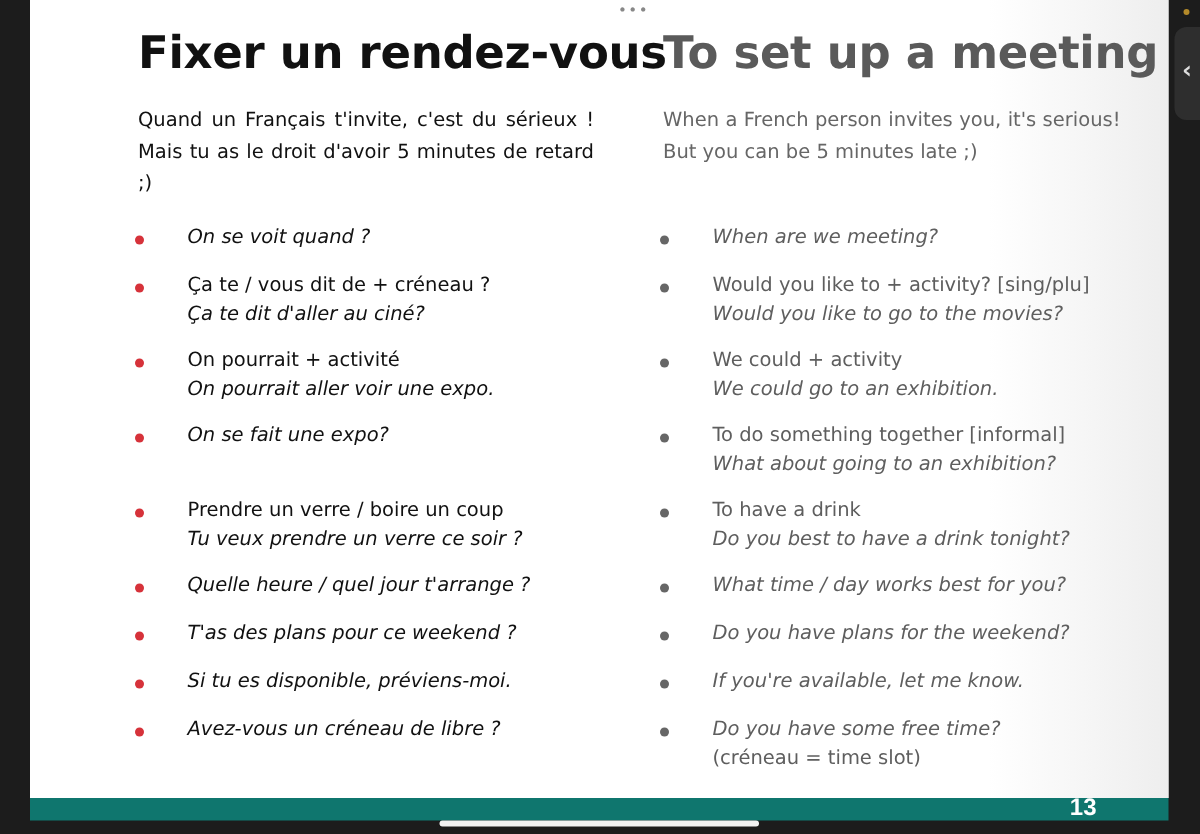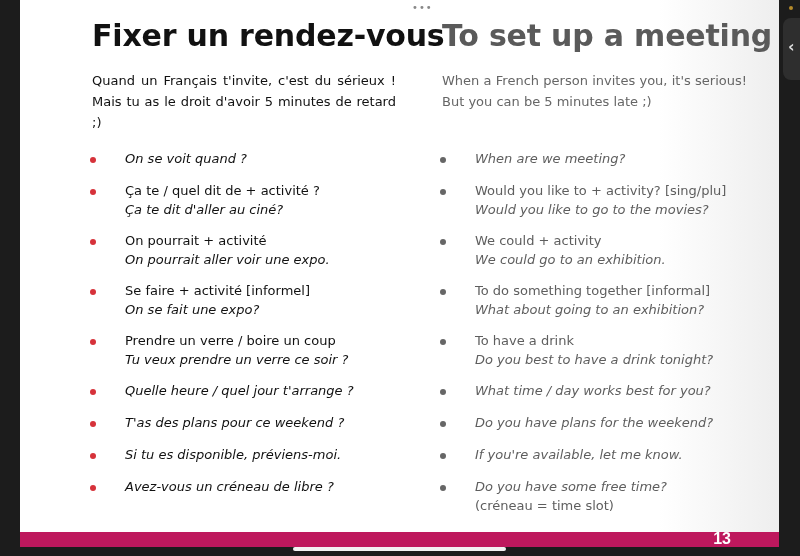--- a/index.html
+++ b/index.html
@@ -16,21 +16,21 @@
   .intro { position:absolute; top:70px; left:0; font-size:13px; line-height:21px; text-align:justify; }
   .col.en .intro { color:#666; }
   .list { position:absolute; top:150px; left:0; width:100%; margin:0; padding:0; list-style:none; }
   .item { position:relative; padding-left:33px; font-size:13px; line-height:18.5px; }
   .bullet { position:absolute; left:-2px; top:7px; width:6px; height:6px; border-radius:50%; }
   .col.fr .bullet { background:#d6323a; }
   .col.en .bullet { background:#666; }
   .main-line { display:block; white-space:nowrap; }
   .it { display:block; font-style:italic; white-space:nowrap; }
   .col.en .main-line, .col.en .it { color:#5e5e5e; }
-  .footer-bar { position:absolute; left:20px; top:532px; width:759px; height:15px; background:#be185d; }
+  .footer-bar { position:absolute; left:20px; top:532px; width:759px; height:15px; background:#0f766e; }
   .page-num { position:absolute; right:48px; top:-2px; color:#fff; font-weight:bold; font-size:16px; line-height:18px; font-family:"Liberation Sans", sans-serif; }
   .home-indicator { position:absolute; left:293px; top:547px; width:213px; height:4px; background:#f2f2f2; border-radius:2px; }
   .edge-tab { position:absolute; left:783px; top:18px; width:20px; height:62px; background:#2e2e2e; border-radius:8px 0 0 8px; }
   .chevron { position:absolute; left:5px; top:19px; color:#ddd; font-size:16px; font-weight:bold; line-height:20px; }
   .cam-dot { position:absolute; left:789px; top:6px; width:4px; height:4px; border-radius:50%; background:#b48a2a; }
 </style>
 </head>
 <body>
 
 <div class="slide">
@@ -40,31 +40,30 @@
   <div class="col fr">
     <div class="title">Fixer un rendez-vous</div>
     <div class="intro">Quand un Français t'invite, c'est du sérieux ! Mais tu as le droit d'avoir 5 minutes de retard ;)</div>
     <ul class="list" id="fr-list">
         <li class="item" style="position: absolute; top: 0px; left: 0px; width: 100%;">
           <span class="bullet"></span>
           <span class="it">On se voit quand ?</span>
         </li>
         <li class="item" style="position: absolute; top: 32px; left: 0px; width: 100%;">
           <span class="bullet"></span>
-          <span class="main-line">Ça te / quel dit de + activité ?</span>
+          <span class="main-line">Ça te / vous dit de + créneau ?</span>
           <span class="it">Ça te dit d'aller au ciné?</span>
         </li>
         <li class="item" style="position: absolute; top: 82px; left: 0px; width: 100%;">
           <span class="bullet"></span>
           <span class="main-line">On pourrait + activité</span>
           <span class="it">On pourrait aller voir une expo.</span>
         </li>
         <li class="item" style="position: absolute; top: 132px; left: 0px; width: 100%;">
           <span class="bullet"></span>
-          <span class="main-line">Se faire + activité [informel]</span>
           <span class="it">On se fait une expo?</span>
         </li>
         <li class="item" style="position: absolute; top: 182px; left: 0px; width: 100%;">
           <span class="bullet"></span>
           <span class="main-line">Prendre un verre / boire un coup</span>
           <span class="it">Tu veux prendre un verre ce soir ?</span>
         </li>
         <li class="item" style="position: absolute; top: 232px; left: 0px; width: 100%;">
           <span class="bullet"></span>
           <span class="it">Quelle heure / quel jour t'arrange ?</span>

